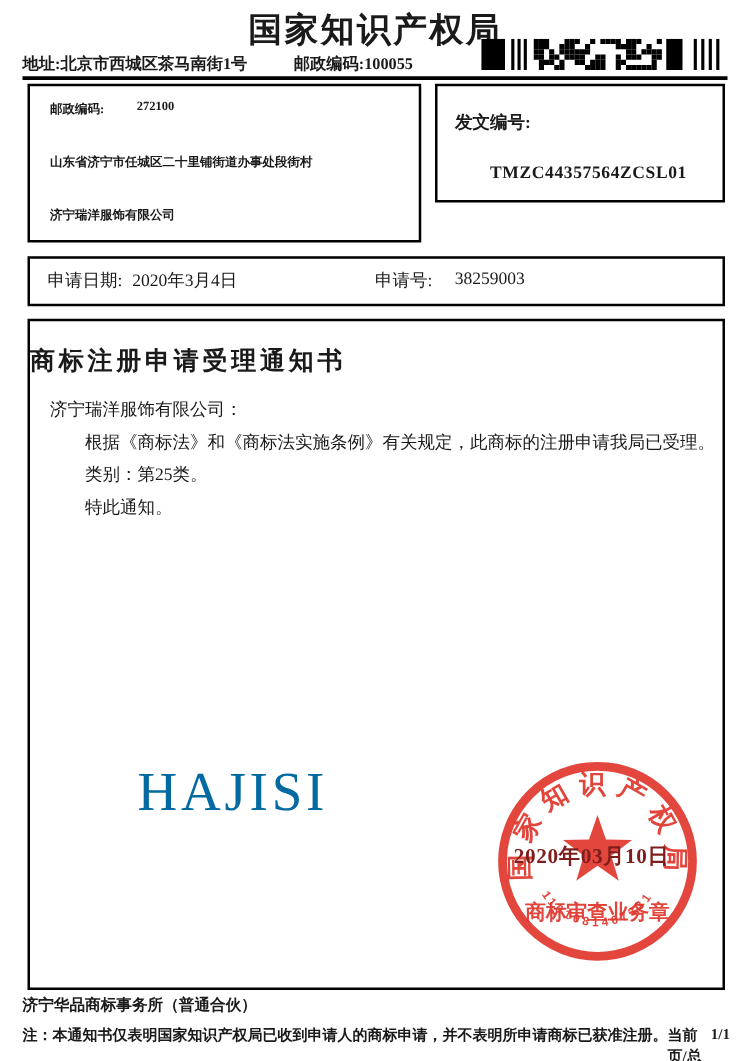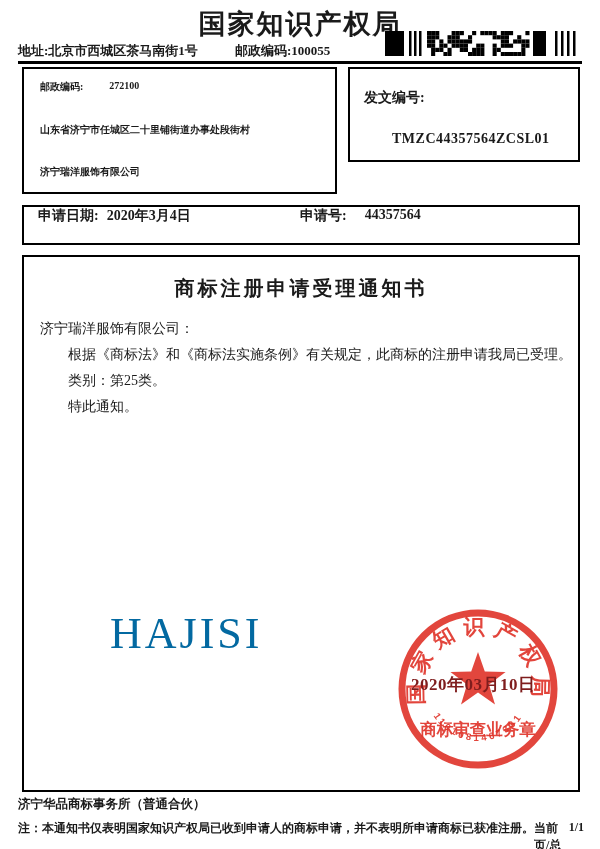--- a/index.html
+++ b/index.html
@@ -37,32 +37,32 @@
   }
   .recipient-postal-row { display:flex; }
   .recipient-postal-row .val { margin-left:26px; }
   .docnum-box {
     left:348px; top:67px; width:232px; height:95px;
     padding:20px 14px; font-size:14px; font-weight:600;
   }
   .docnum-box .docnum-value { margin:24px 0 0 28px; letter-spacing:0.5px; }
   .application-box {
     left:22px; top:205px; width:558px; height:40px;
-    display:flex; align-items:flex-start;
-    padding-left:14px; font-size:14px; font-weight:700;
+    display:flex; align-items:center;
+    padding-left:14px; font-size:14px; font-weight:400;
   }
   .app-date { display:flex; width:232px; }
   .app-date .val { margin-left:8px; }
   .app-number { display:flex;margin-left:30px; }
   .app-number .val { margin-left:18px; }
 
   
   .main-box { left:22px; top:255px; width:558px; height:537px; }
   .notice-title {
-    margin-top:18px; text-align:center;
+    margin-top:18px; text-align:left;
     font-size:20px; font-weight:600; letter-spacing:3px;
   }
   .notice-body { padding:0 10px 0 16px; font-size:14px; font-weight:500; }
   .notice-salutation { margin-top:14px; line-height:26px; white-space:nowrap; }
   .notice-body p { line-height:26px; margin:0; white-space:nowrap; }
   .indent { text-indent:2em; }
   .trademark-text {
     left:110px; top:608px;
     font-size:44px; letter-spacing:3px; color:#0369a1;
     font-family:"Liberation Serif","DejaVu Serif",serif;
@@ -204,21 +204,21 @@
   <div class="docnum-value">TMZC44357564ZCSL01</div>
 </div>
 
 <div class="abs box application-box">
   <div class="app-date">
     <span>申请日期:</span>
     <span class="val">2020年3月4日</span>
   </div>
   <div class="app-number">
     <span>申请号:</span>
-    <span class="val">44357564</span>
+    <span class="val">38259003</span>
   </div>
 </div>
 
 <div class="abs box main-box">
   <div class="notice-title">商标注册申请受理通知书</div>
   <div class="notice-body">
     <div class="notice-salutation">济宁瑞洋服饰有限公司：</div>
     <p class="indent">根据《商标法》和《商标法实施条例》有关规定，此商标的注册申请我局已受理。</p>
     <p class="indent">类别：第25类。</p>
     <p class="indent">特此通知。</p>

